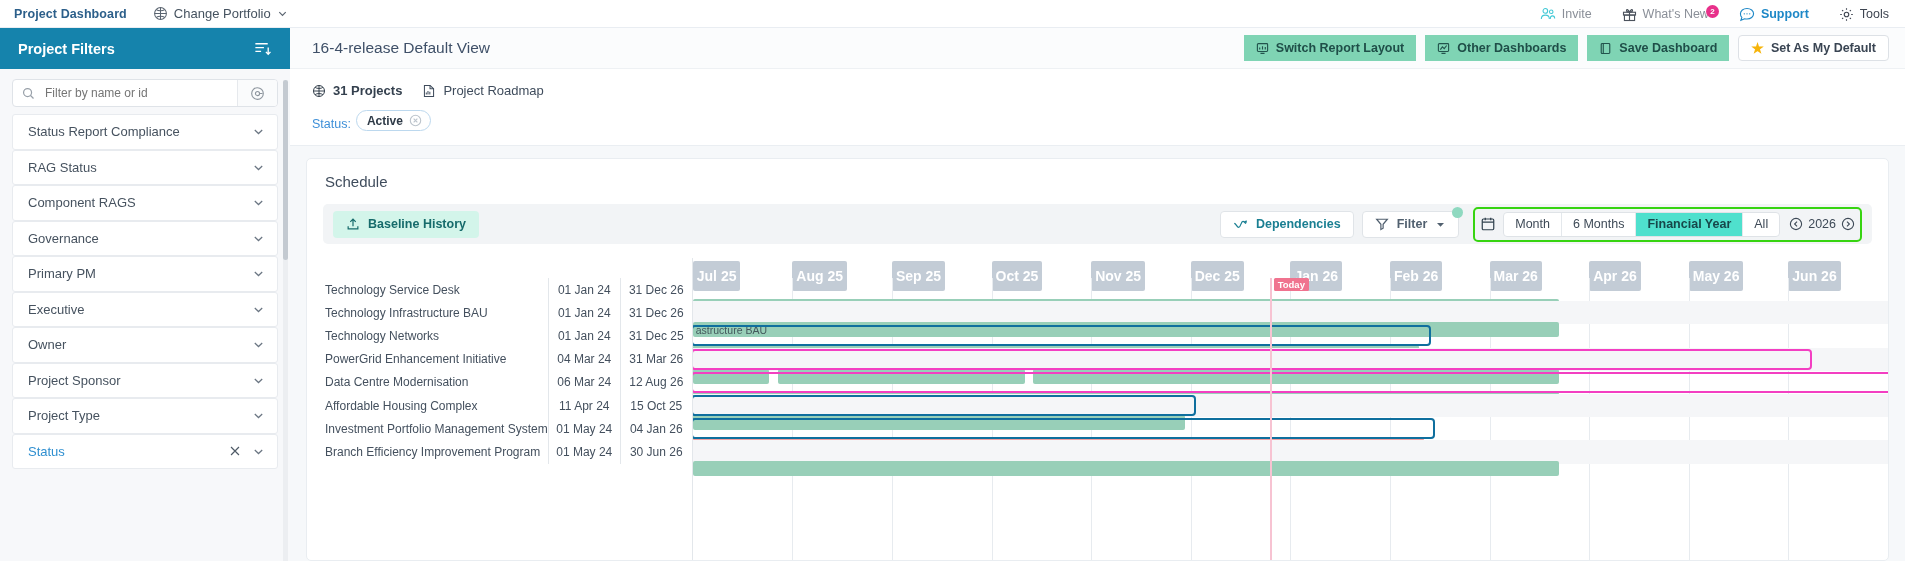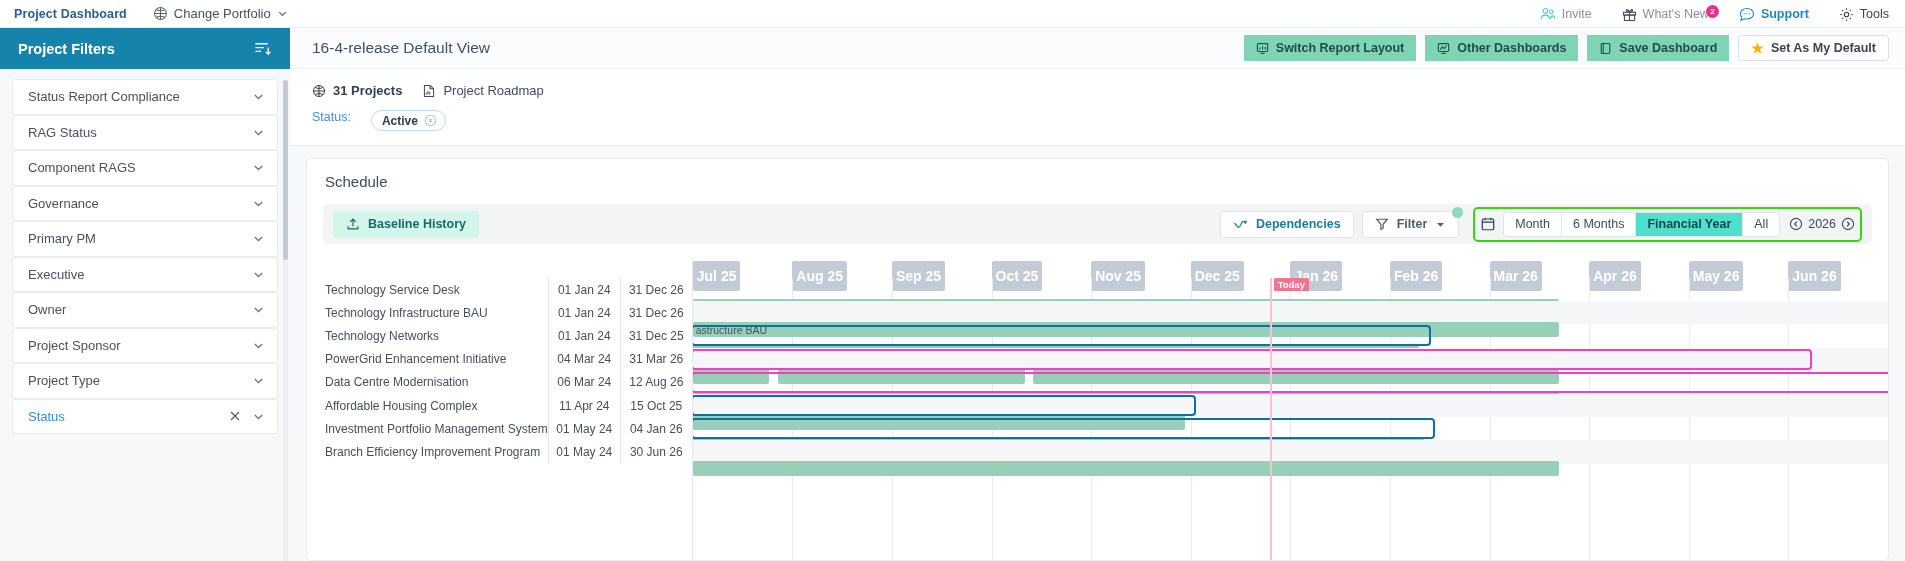--- a/index.html
+++ b/index.html
@@ -101,21 +101,21 @@
   .star{ color:#f6b40a; font-size:14px; line-height:1;}
 
   
   .info-strip{
     background:#fff; padding:14px 0 14px 22px; margin:0;
     border-bottom:1px solid #eaeef2;
   }
   .info-row1{ display:flex; align-items:center; gap:20px; font-size:13px; color:#34404e;}
   .proj-count{ display:flex; align-items:center; gap:7px; font-weight:bold;}
   .roadmap{ display:flex; align-items:center; gap:7px; color:#3f4c5c;}
-  .info-row2{ display:flex; align-items:flex-start; gap:20px; margin-top:12px;}
+  .info-row2{ display:flex; align-items:flex-end; gap:5px; margin-top:12px;}
   .status-lbl{ font-size:12.5px; color:#3f90d8;}
   .chip{
     border:1px solid #bcd8ee; border-radius:12px; height:21px;
     display:flex; align-items:center; gap:6px; padding:0 8px 0 10px;
     font-size:12px; font-weight:bold; color:#2e3a47; background:#fff;
   }
   .chip-x{ color:#b9c2cb; font-size:13px; line-height:1;}
 
   
   .sched{
@@ -280,20 +280,38 @@
       <span class="sb-head-title">Project Filters</span>
       <span>
         <svg width="19" height="19" viewBox="0 0 20 20" fill="none" stroke="#ffffff" stroke-width="1.4">
           <path d="M2.5 5h13M2.5 9h9M2.5 13h6"></path>
             <path d="M16 9v7M13.6 13.6L16 16.2l2.4-2.6"></path>
         </svg>
       </span>
     </div>
 
     <div class="sb-body">
+      <div class="sb-search">
+        <div class="sb-search-in">
+          <span>
+            <svg width="13" height="13" viewBox="0 0 14 14" fill="none" stroke="#98a0a9" stroke-width="1.3">
+              <circle cx="6" cy="6" r="4.3"></circle>
+                <path d="M9.2 9.2l3.2 3.2"></path>
+            </svg>
+          </span>
+          <input style="border: none; outline: none; font-size: 12px; color: rgb(154, 161, 170); font-family: &quot;Liberation Sans&quot;, sans-serif; width: 100%; background: transparent;" placeholder="Filter by name or id">
+        </div>
+        <div class="sb-search-btn">
+          <svg width="15" height="15" viewBox="0 0 16 16" fill="none" stroke="#8d959e" stroke-width="1.2">
+            <circle cx="8" cy="8" r="6.2"></circle>
+              <circle cx="8" cy="8" r="2.2"></circle>
+              <path d="M10 8h3.4"></path>
+          </svg>
+        </div>
+      </div>
 
       <div class="sb-item">
         <span class="sb-label">Status Report Compliance</span>
         <span class="sb-icons">
           <svg width="13" height="13" viewBox="0 0 14 14" fill="none" stroke="#6b7683" stroke-width="1.3">
               <path d="M3 5.4L7 9.2l4-3.8"></path>
             </svg>
         </span>
       </div>
       <div class="sb-item">

